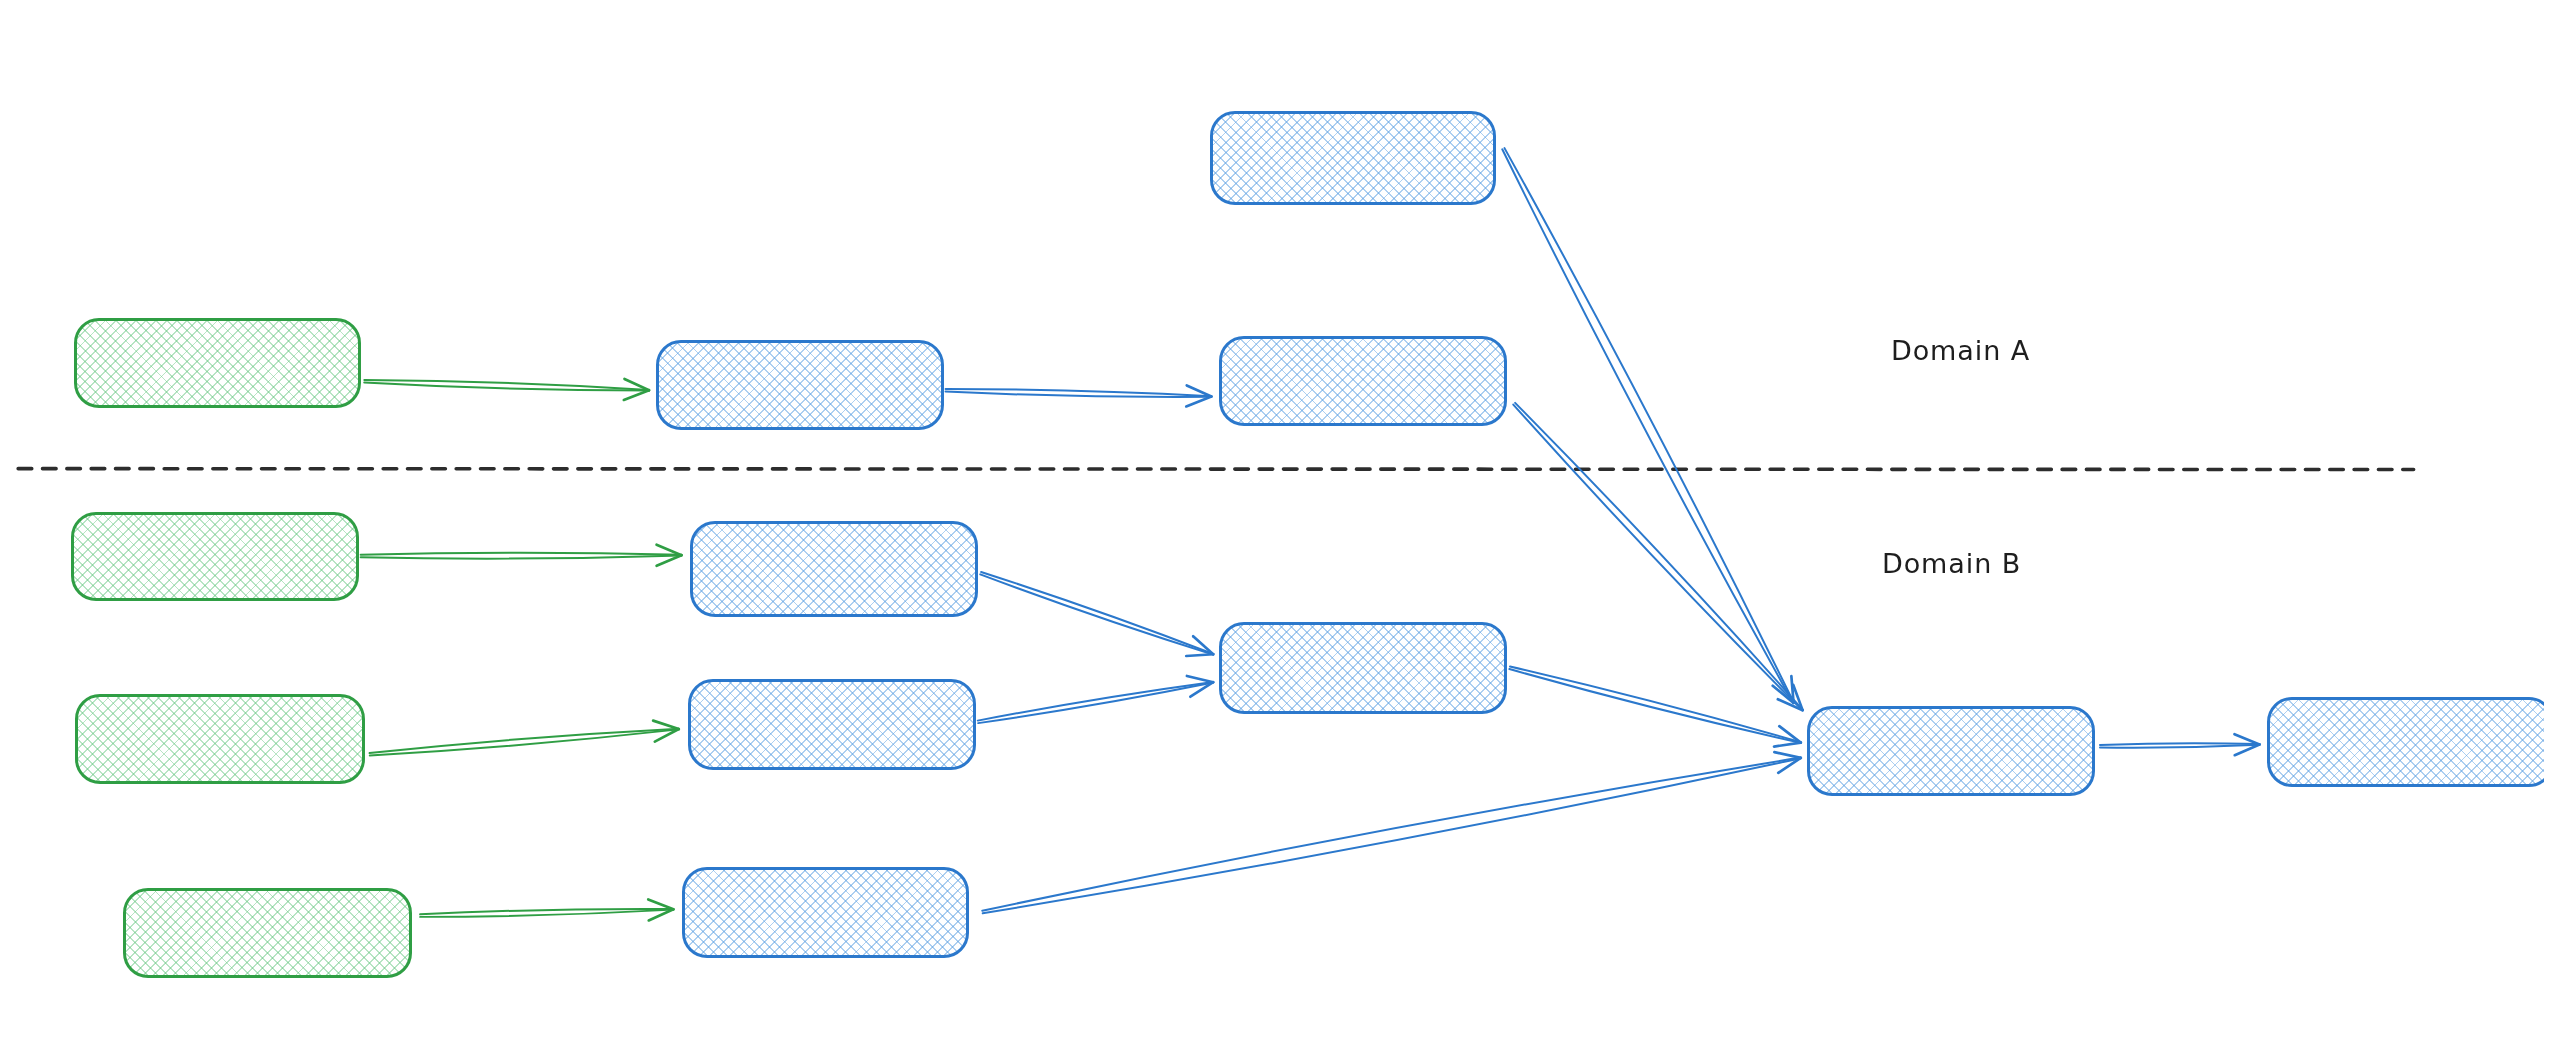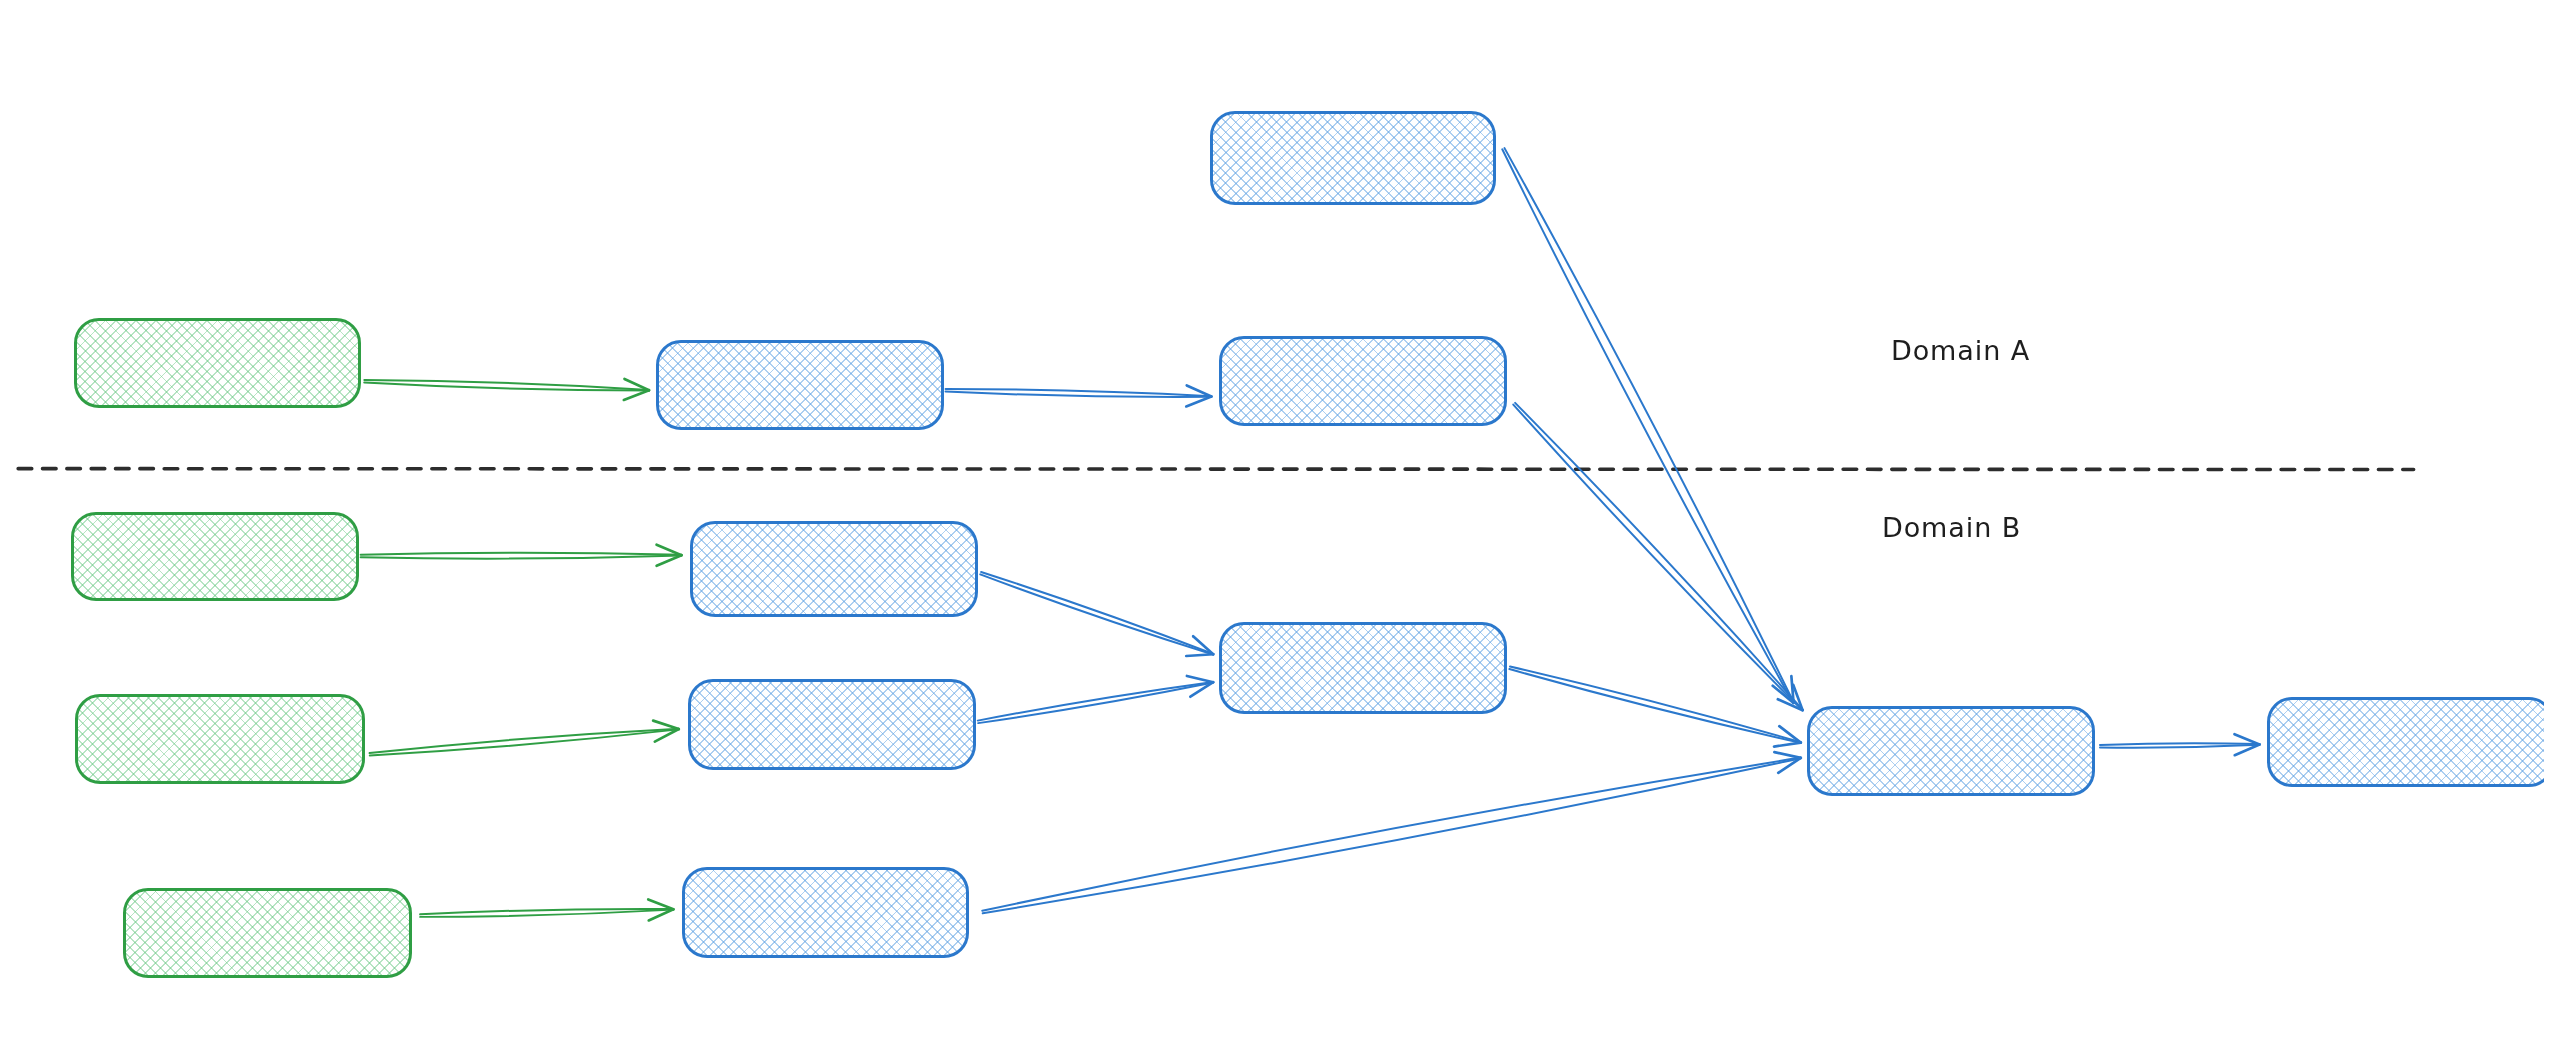--- a/index.html
+++ b/index.html
@@ -129,15 +129,15 @@
       <div class="node blue" style="left: 656px; top: 340px; width: 288px; height: 90px;"></div>
       <div class="node blue" style="left: 1219px; top: 336px; width: 288px; height: 90px;"></div>
       <div class="node blue" style="left: 690px; top: 521px; width: 288px; height: 96px;"></div>
       <div class="node blue" style="left: 688px; top: 679px; width: 288px; height: 91px;"></div>
       <div class="node blue" style="left: 1219px; top: 622px; width: 288px; height: 92px;"></div>
       <div class="node blue" style="left: 682px; top: 867px; width: 287px; height: 91px;"></div>
       <div class="node blue" style="left: 1807px; top: 706px; width: 288px; height: 90px;"></div>
       <div class="node blue" style="left: 2267px; top: 697px; width: 287px; height: 90px;"></div>
     </div>
   <div class="domain-label" id="label-a" style="left: 1891px; top: 335px;">Domain A</div>
-  <div class="domain-label" id="label-b" style="left: 1882px; top: 512px;">Domain B</div>
+  <div class="domain-label" id="label-b" style="left: 1882px; top: 548px;">Domain B</div>
 </div>
 
 
 </body></html>

